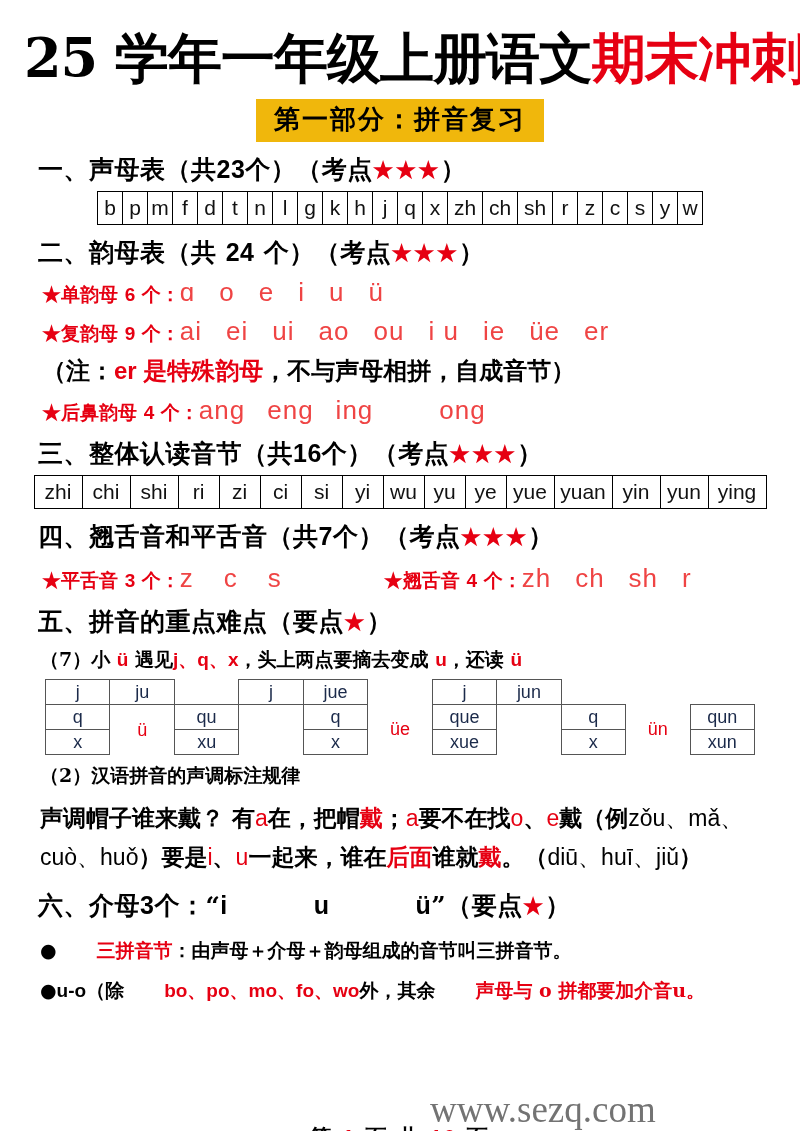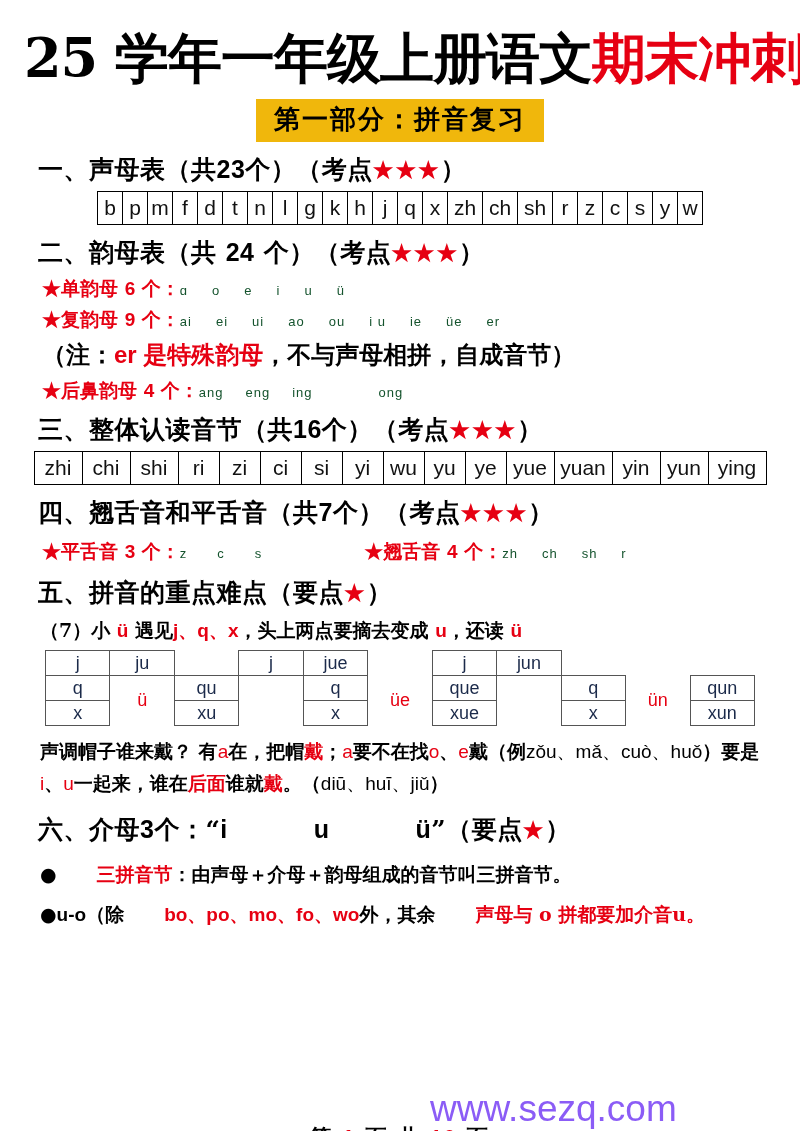--- a/index.html
+++ b/index.html
@@ -12,23 +12,23 @@
   }
   .page{
     position:relative;
     width:800px;height:1131px;
     box-sizing:border-box;
     padding:0 24px;
   }
   .watermark{
     position:absolute;
     left:430px; top:1058px;
-    font-family:Liberation Sans, sans-serif;
+    font-family:Liberation Serif, serif;
     font-size:37px;
-    color:#8b5cf6;
+    color:#737373;
     letter-spacing:0px;
     z-index:5;
     pointer-events:none;
     white-space:nowrap;
   }
   
   .title{
     text-align:center;
     font-family:"DejaVu Serif", serif;
     font-weight:bold;
@@ -98,22 +98,22 @@
   }
   .rlabel{
     color:#E60012;
     font-family:"DejaVu Serif", serif;
     font-weight:bold;
     font-size:19px;
   }
   .rlabel .n{font-family:"Liberation Sans",sans-serif;}
   .letters{
     font-family:"Liberation Sans", sans-serif;
-    color:#14532d;
-    font-size:13px;
+    color:#ef4444;
+    font-size:26px;
     letter-spacing:1px;
   }
   .letters span{display:inline-block;}
   .note{
     margin:9px 0 9px 18px;
     font-family:"DejaVu Serif", serif;
     font-weight:bold;
     font-size:24px;
     color:#000;
     white-space:nowrap;
@@ -159,21 +159,21 @@
   table.utab td.mid{
     color:#E60012;
     border-top:none;border-bottom:none;
   }
 
   
   .para{
     margin:10px 0 0 16px;
     font-family:"DejaVu Serif", serif;
     font-weight:bold;
-    font-size:19px;
+    font-size:23px;
     color:#000;
     line-height:1.62;
     letter-spacing:0px;
   }
   .para .r{color:#E60012;}
   .para .py{font-family:"Liberation Sans",sans-serif;font-weight:normal;}
 
   .bullet{
     margin:10px 0 0 16px;
     font-family:"DejaVu Serif", serif;
@@ -353,20 +353,23 @@
           <td class="blank">&nbsp;</td>
           <td>x</td>
           <td>xue</td>
           <td class="blank">&nbsp;</td>
           <td>x</td>
           <td>xun</td>
         </tr>
       </tbody>
   </table>
 
+  <div class="subp" style="margin-top:8px">
+    <span>（2）汉语拼音的声调标注规律</span>
+  </div>
 
   <div class="para" id="tone-para"><span>声调帽子谁来戴？ 有</span><span class="r py">a</span><span>在，把帽</span><span class="r">戴</span><span>；</span><span class="r py">a</span><span>要不在找</span><span class="r py">o</span><span>、</span><span class="r py">e</span><span>戴（例</span><span class="py">zǒu、mǎ、cuò、huǒ</span><span>）要是</span><span class="r py">i</span><span>、</span><span class="r py">u</span><span>一起来，谁在</span><span class="r">后面</span><span>谁就</span><span class="r">戴</span><span>。（</span><span class="py">diū、huī、jiǔ</span><span>）</span></div>
 
   <div class="sec-h" style="margin-top:13px">
     <span>六、介母</span><span class="num">3</span><span>个：“</span><span class="num">i</span><span class="sp" style="width:86px"></span><span class="num">u</span><span class="sp" style="width:86px"></span><span class="num">ü</span><span>”（要点</span><span class="star">★</span><span>）</span>
   </div>
 
   <div class="bullet" style="margin-top:16px">
     <span>●</span><span class="r">三拼音节</span><span>：由声母＋介母＋韵母组成的音节叫三拼音节。</span>
   </div>

